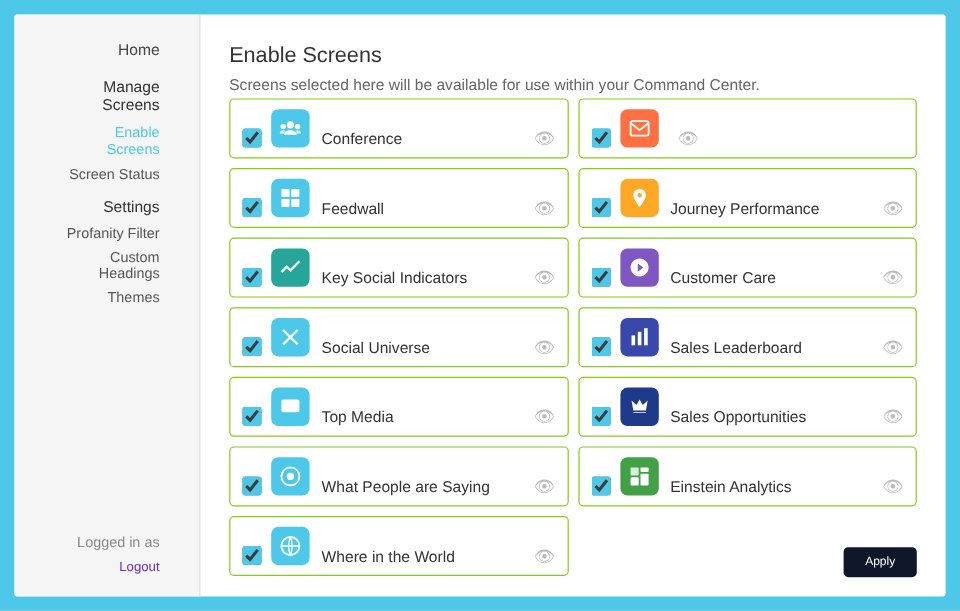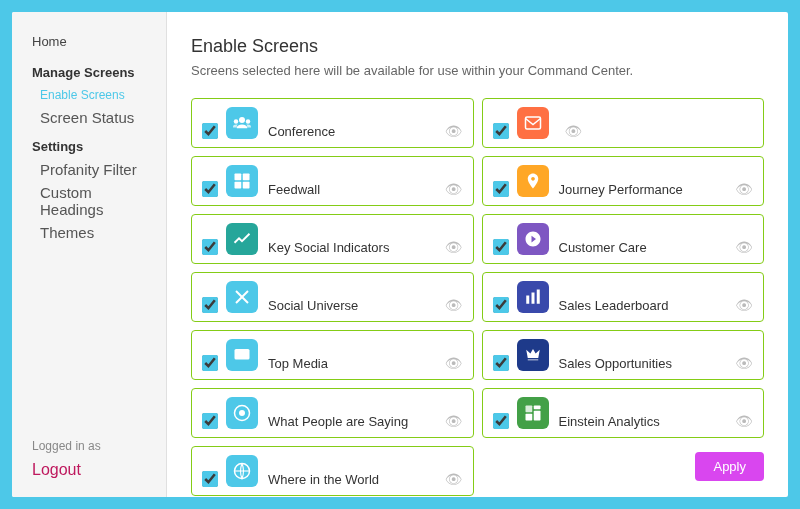--- a/index.html
+++ b/index.html
@@ -21,78 +21,79 @@
       border: 2px solid #4dc8e8;
       border-radius: 4px;
       overflow: hidden;
     }
     
     .sidebar {
       width: 155px;
       min-width: 155px;
       background: #f5f5f5;
       border-right: 1px solid #e0e0e0;
-      padding: 16px 4px;
+      padding: 16px 17px;
       display: flex;
       flex-direction: column;
+      text-align: right;
     }
     .sidebar-item {
       padding: 6px 16px;
       font-size: 13px;
       color: #444;
       cursor: pointer;
     }
     .sidebar-section-header {
       padding: 10px 16px 4px;
       font-size: 13px;
-      font-weight: 700;
+      font-weight: 400;
       color: #333;
     }
     .sidebar-link {
       padding: 4px 16px 4px 24px;
       font-size: 12px;
       color: #4dc8e8;
       cursor: pointer;
     }
     .sidebar-link.active { color: #4dc8e8; font-weight: 500; }
     .sidebar-sub {
       padding: 3px 16px 3px 24px;
-      font-size: 15px;
+      font-size: 12px;
       color: #555;
       cursor: pointer;
     }
     .sidebar-logged-in {
       padding: 6px 16px;
       font-size: 12px;
       color: #888;
       margin-top: auto;
     }
     .sidebar-logout {
       padding: 2px 16px;
-      font-size: 16px;
-      color: #be185d;
+      font-size: 11px;
+      color: #6d28d9;
       cursor: pointer;
     }
     
     .main-content {
       flex: 1;
       padding: 24px 24px 16px;
       overflow-y: auto;
       position: relative;
     }
     .page-title {
       font-size: 18px;
       color: #333;
       margin-bottom: 6px;
       font-weight: 400;
     }
     .page-subtitle {
       font-size: 13px;
       color: #666;
-      margin-bottom: 20px;
+      margin-bottom: 4px;
     }
     
     .screens-grid {
       display: grid;
       grid-template-columns: 1fr 1fr;
       gap: 8px;
     }
     .screen-item {
       display: flex;
       align-items: flex-end;
@@ -128,26 +129,26 @@
     .eye-icon {
       color: #bbb;
       font-size: 14px;
       cursor: pointer;
       margin-left: 6px;
     }
     .apply-btn {
       position: absolute;
       bottom: 16px;
       right: 24px;
-      background: #d946ef;
+      background: #0f172a;
       color: #fff;
       border: none;
       border-radius: 4px;
       padding: 7px 18px;
-      font-size: 13px;
+      font-size: 10px;
       cursor: pointer;
     }
 
     
     .icon-blue { background: #4dc8e8; }
     .icon-teal { background: #26a69a; }
     .icon-purple { background: #7e57c2; }
     .icon-orange { background: #ff7043; }
     .icon-amber { background: #ffa726; }
     .icon-indigo { background: #3949ab; }

